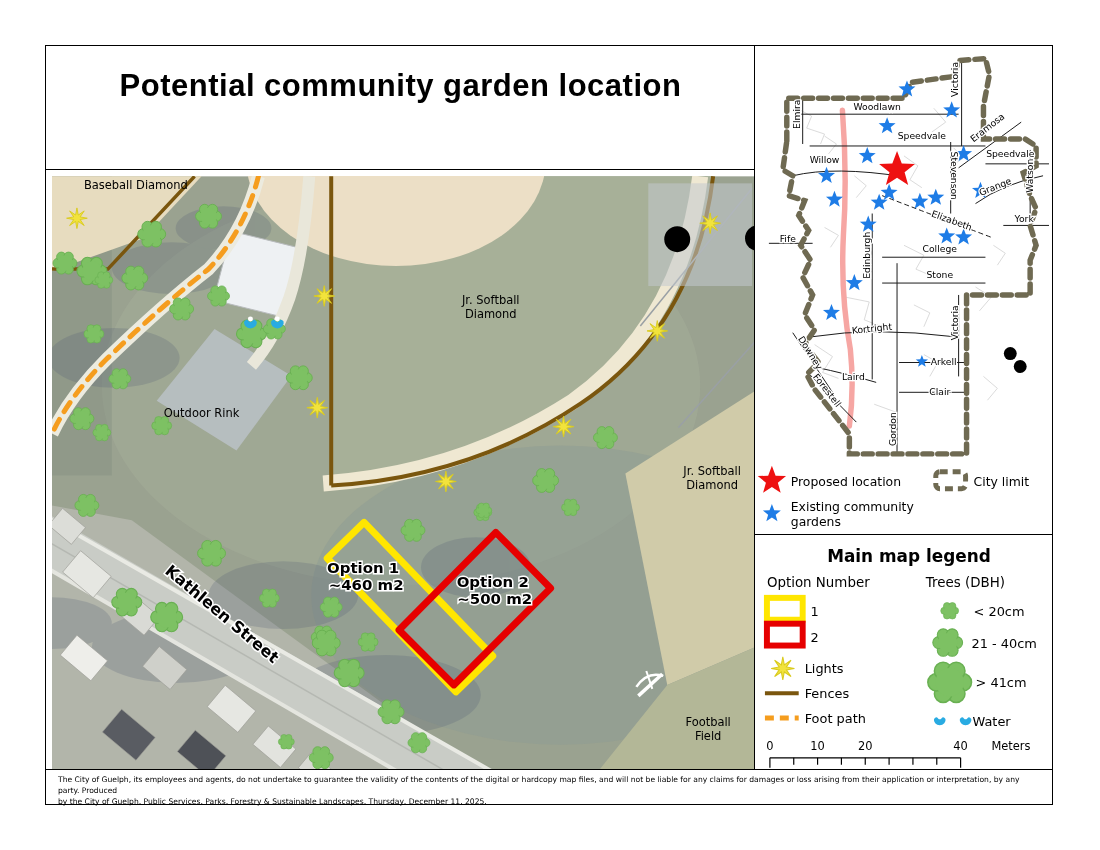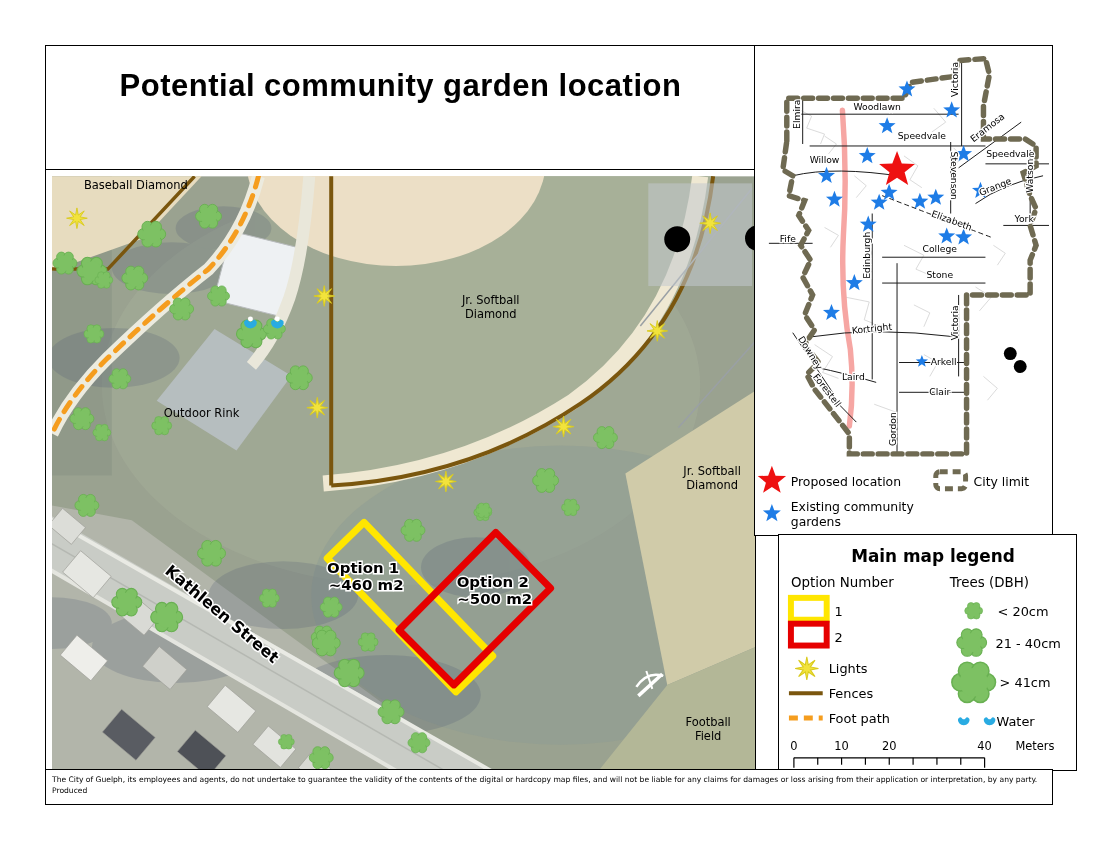--- a/index.html
+++ b/index.html
@@ -7,23 +7,23 @@
         font-family:"DejaVu Sans","Liberation Sans",sans-serif;text-decoration:underline;}
   .box{position:absolute;box-sizing:border-box;background:#fff;border:1.6px solid #000;}
   #sheet{left:45px;top:45px;width:1008px;height:760px;border:1.9px solid #000;background:#fff;}
   #title-block{left:45px;top:45px;width:711px;height:126px;border:1.6px solid #000;text-align:center;}
   #map-title{margin:0;margin-top:22px;font-family:"Liberation Sans",sans-serif;
              font-weight:bold;font-size:31px;letter-spacing:.5px;color:#000;}
   #map-subtitle{margin:0;margin-top:10px;font-family:"Liberation Sans",sans-serif;
                 font-size:23px;color:#000;}
   #inset-box{left:754px;top:45px;width:299px;height:491px;}
   #main-map-box{left:45px;top:169px;width:711px;height:602px;border:1.6px solid #000;overflow:hidden;padding:6px;}
-  #legend-box{left:754px;top:534px;width:299px;height:237px;margin-left:24px;}
+  #legend-box{left:754px;top:534px;width:299px;height:237px;}
   #disclaimer{left:45px;top:769px;width:1008px;height:36px;border:1.6px solid #000;
-              font-size:7.6px;line-height:1.45;padding:4px 6px;color:#000;}
+              font-size:7.6px;line-height:1.45;padding:4px 12px;color:#000;}
   svg{display:block;}
   svg text{font-family:"DejaVu Sans",sans-serif;fill:#000;}
   .street-label{font-size:9.3px;paint-order:stroke;stroke:#fff;stroke-width:2.6px;}
   .map-label{font-size:11.5px;paint-order:stroke;stroke:#fff;stroke-width:0;}
   .halo{paint-order:stroke;stroke:#fff;stroke-width:3px;}
   .legend-text{font-size:13px;}
   .legend-header{font-size:13.5px;}
   .inset-legend-text{font-size:12.5px;}
 </style>
 </head>
@@ -390,14 +390,15 @@
         <line x1="159" y1="224" x2="159" y2="231"></line>
             <line x1="183" y1="224" x2="183" y2="231"></line>
         <line x1="207" y1="224" x2="207" y2="234"></line>
       </g>
     </g>
   </svg>
   </div>
 
   <div id="disclaimer" class="box">
     <div>The City of Guelph, its employees and agents, do not undertake to guarantee the validity of the contents of the digital or hardcopy map files, and will not be liable for any claims for damages or loss arising from their application or interpretation, by any party. Produced</div>
+    <div>by the City of Guelph, Public Services, Parks, Forestry &amp; Sustainable Landscapes, Thursday, December 11, 2025.</div>
   </div>
 </div>
 
 </body></html>

